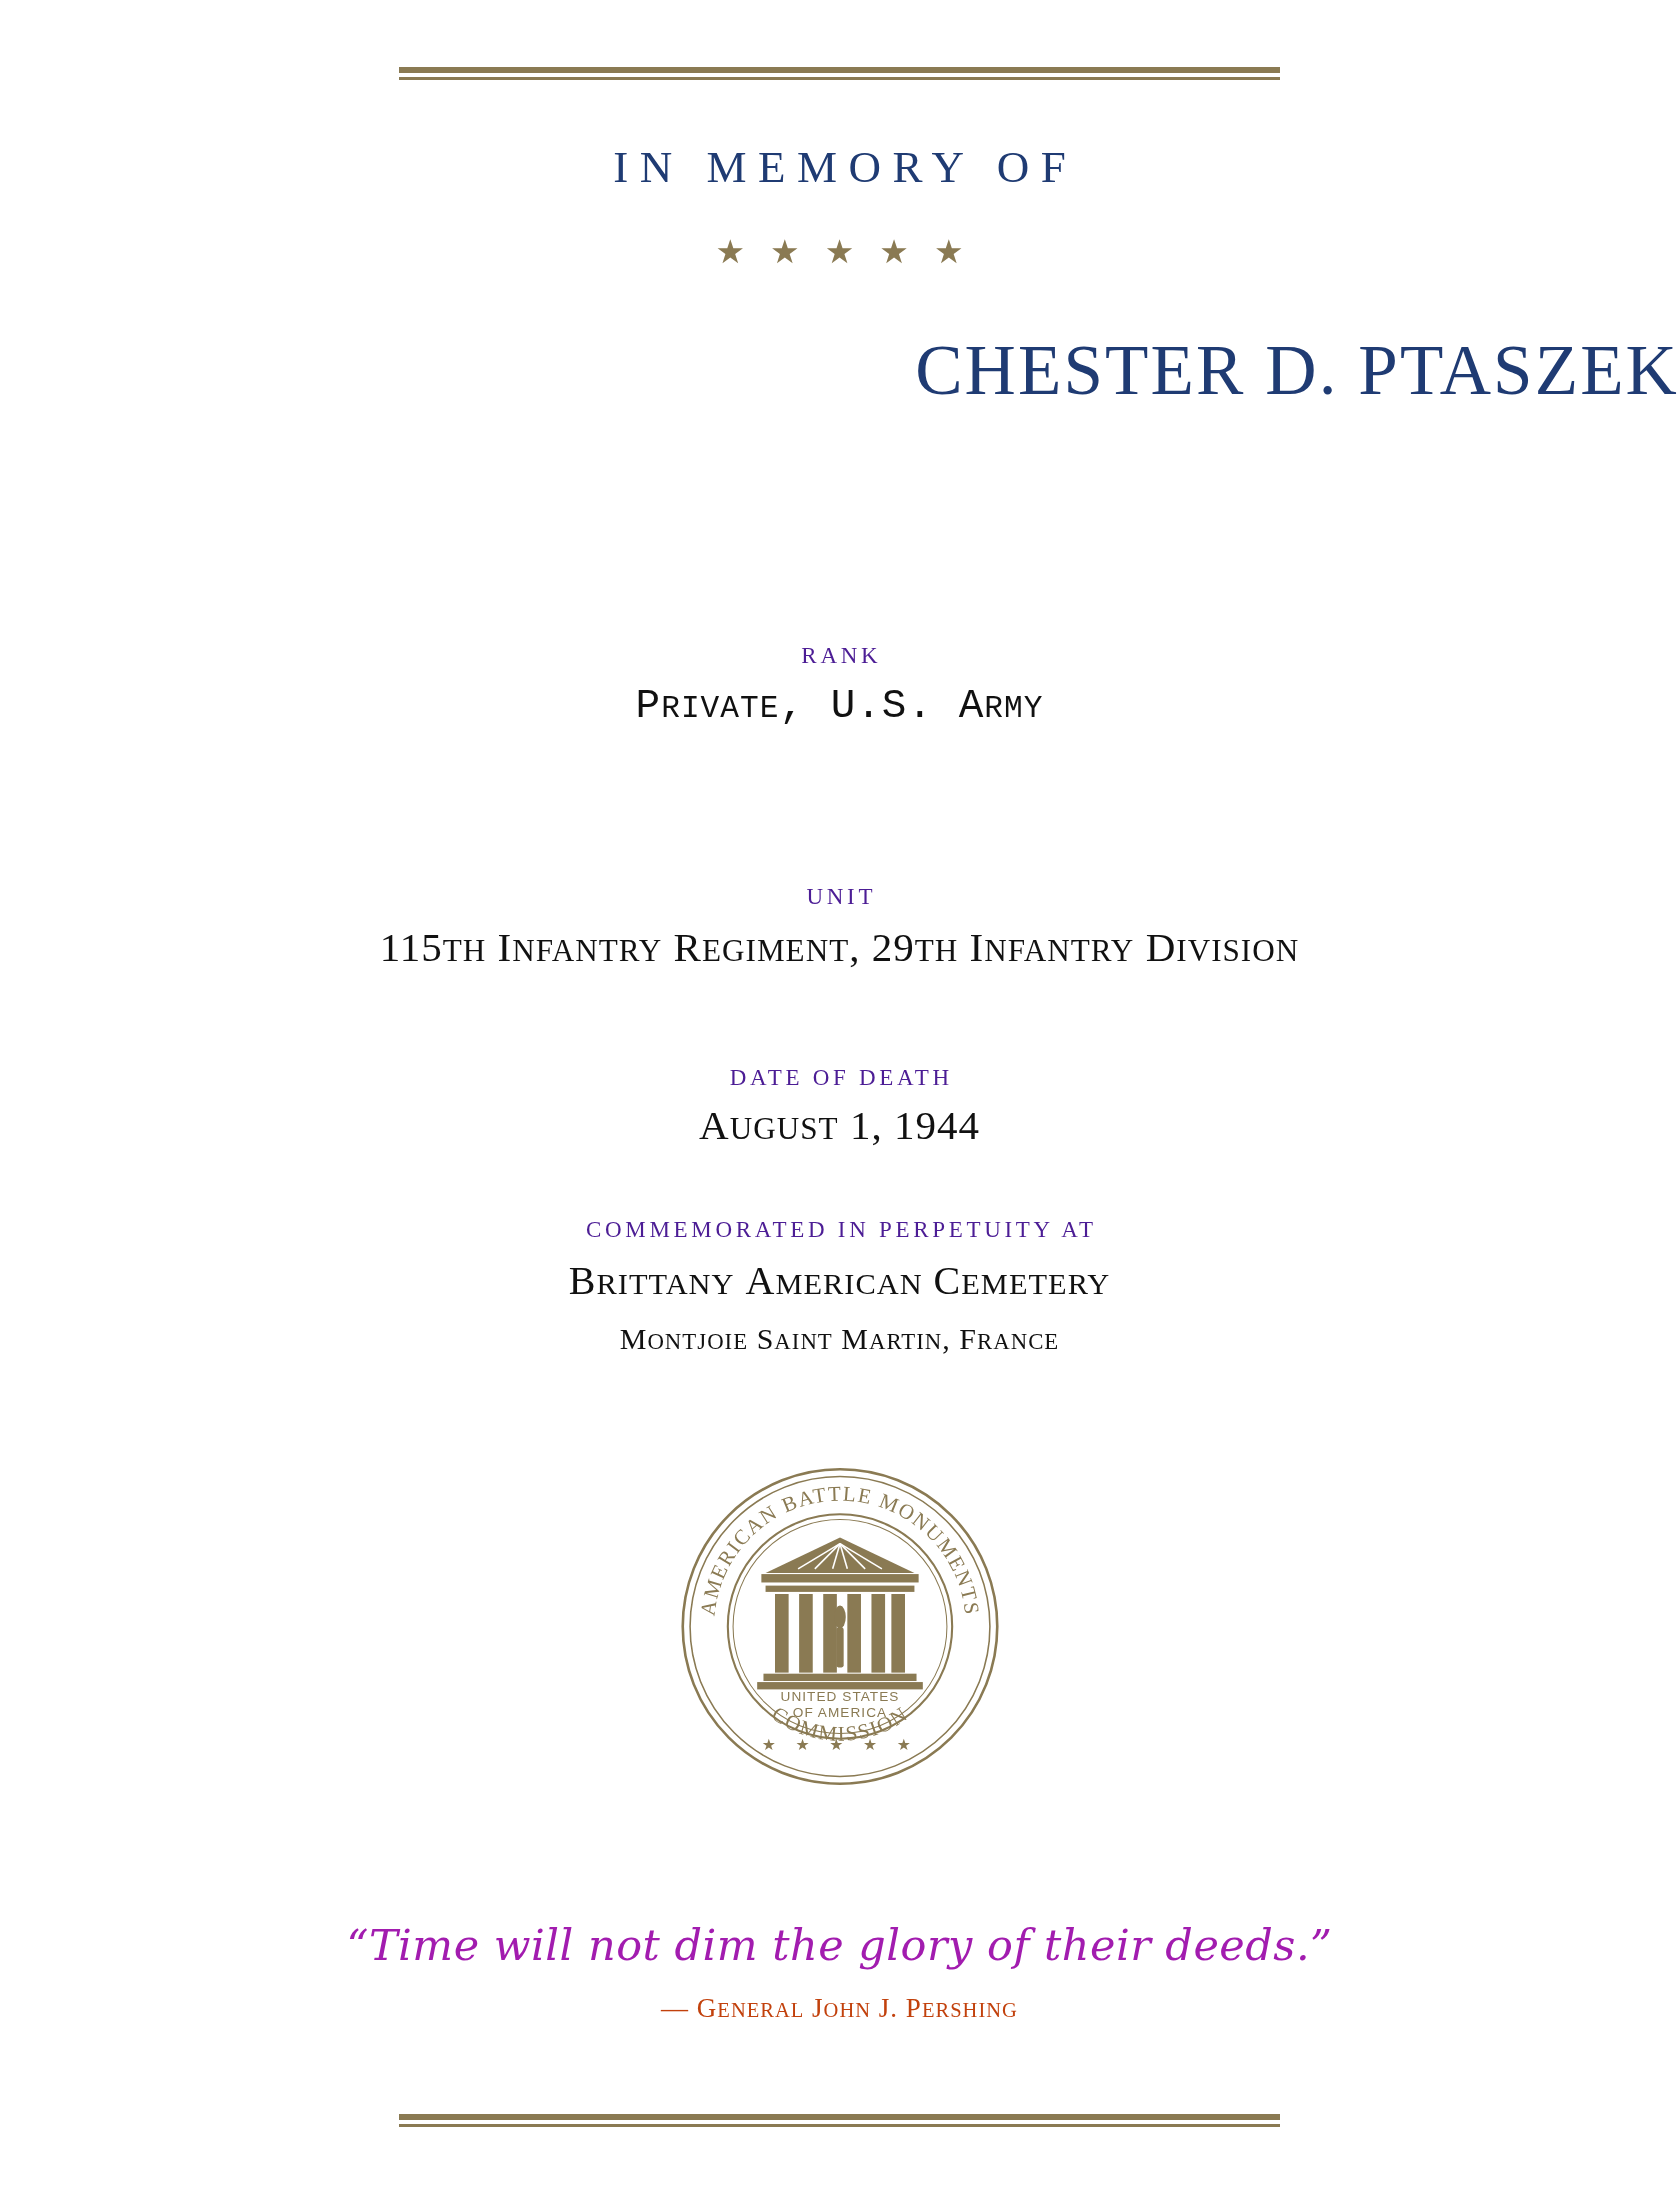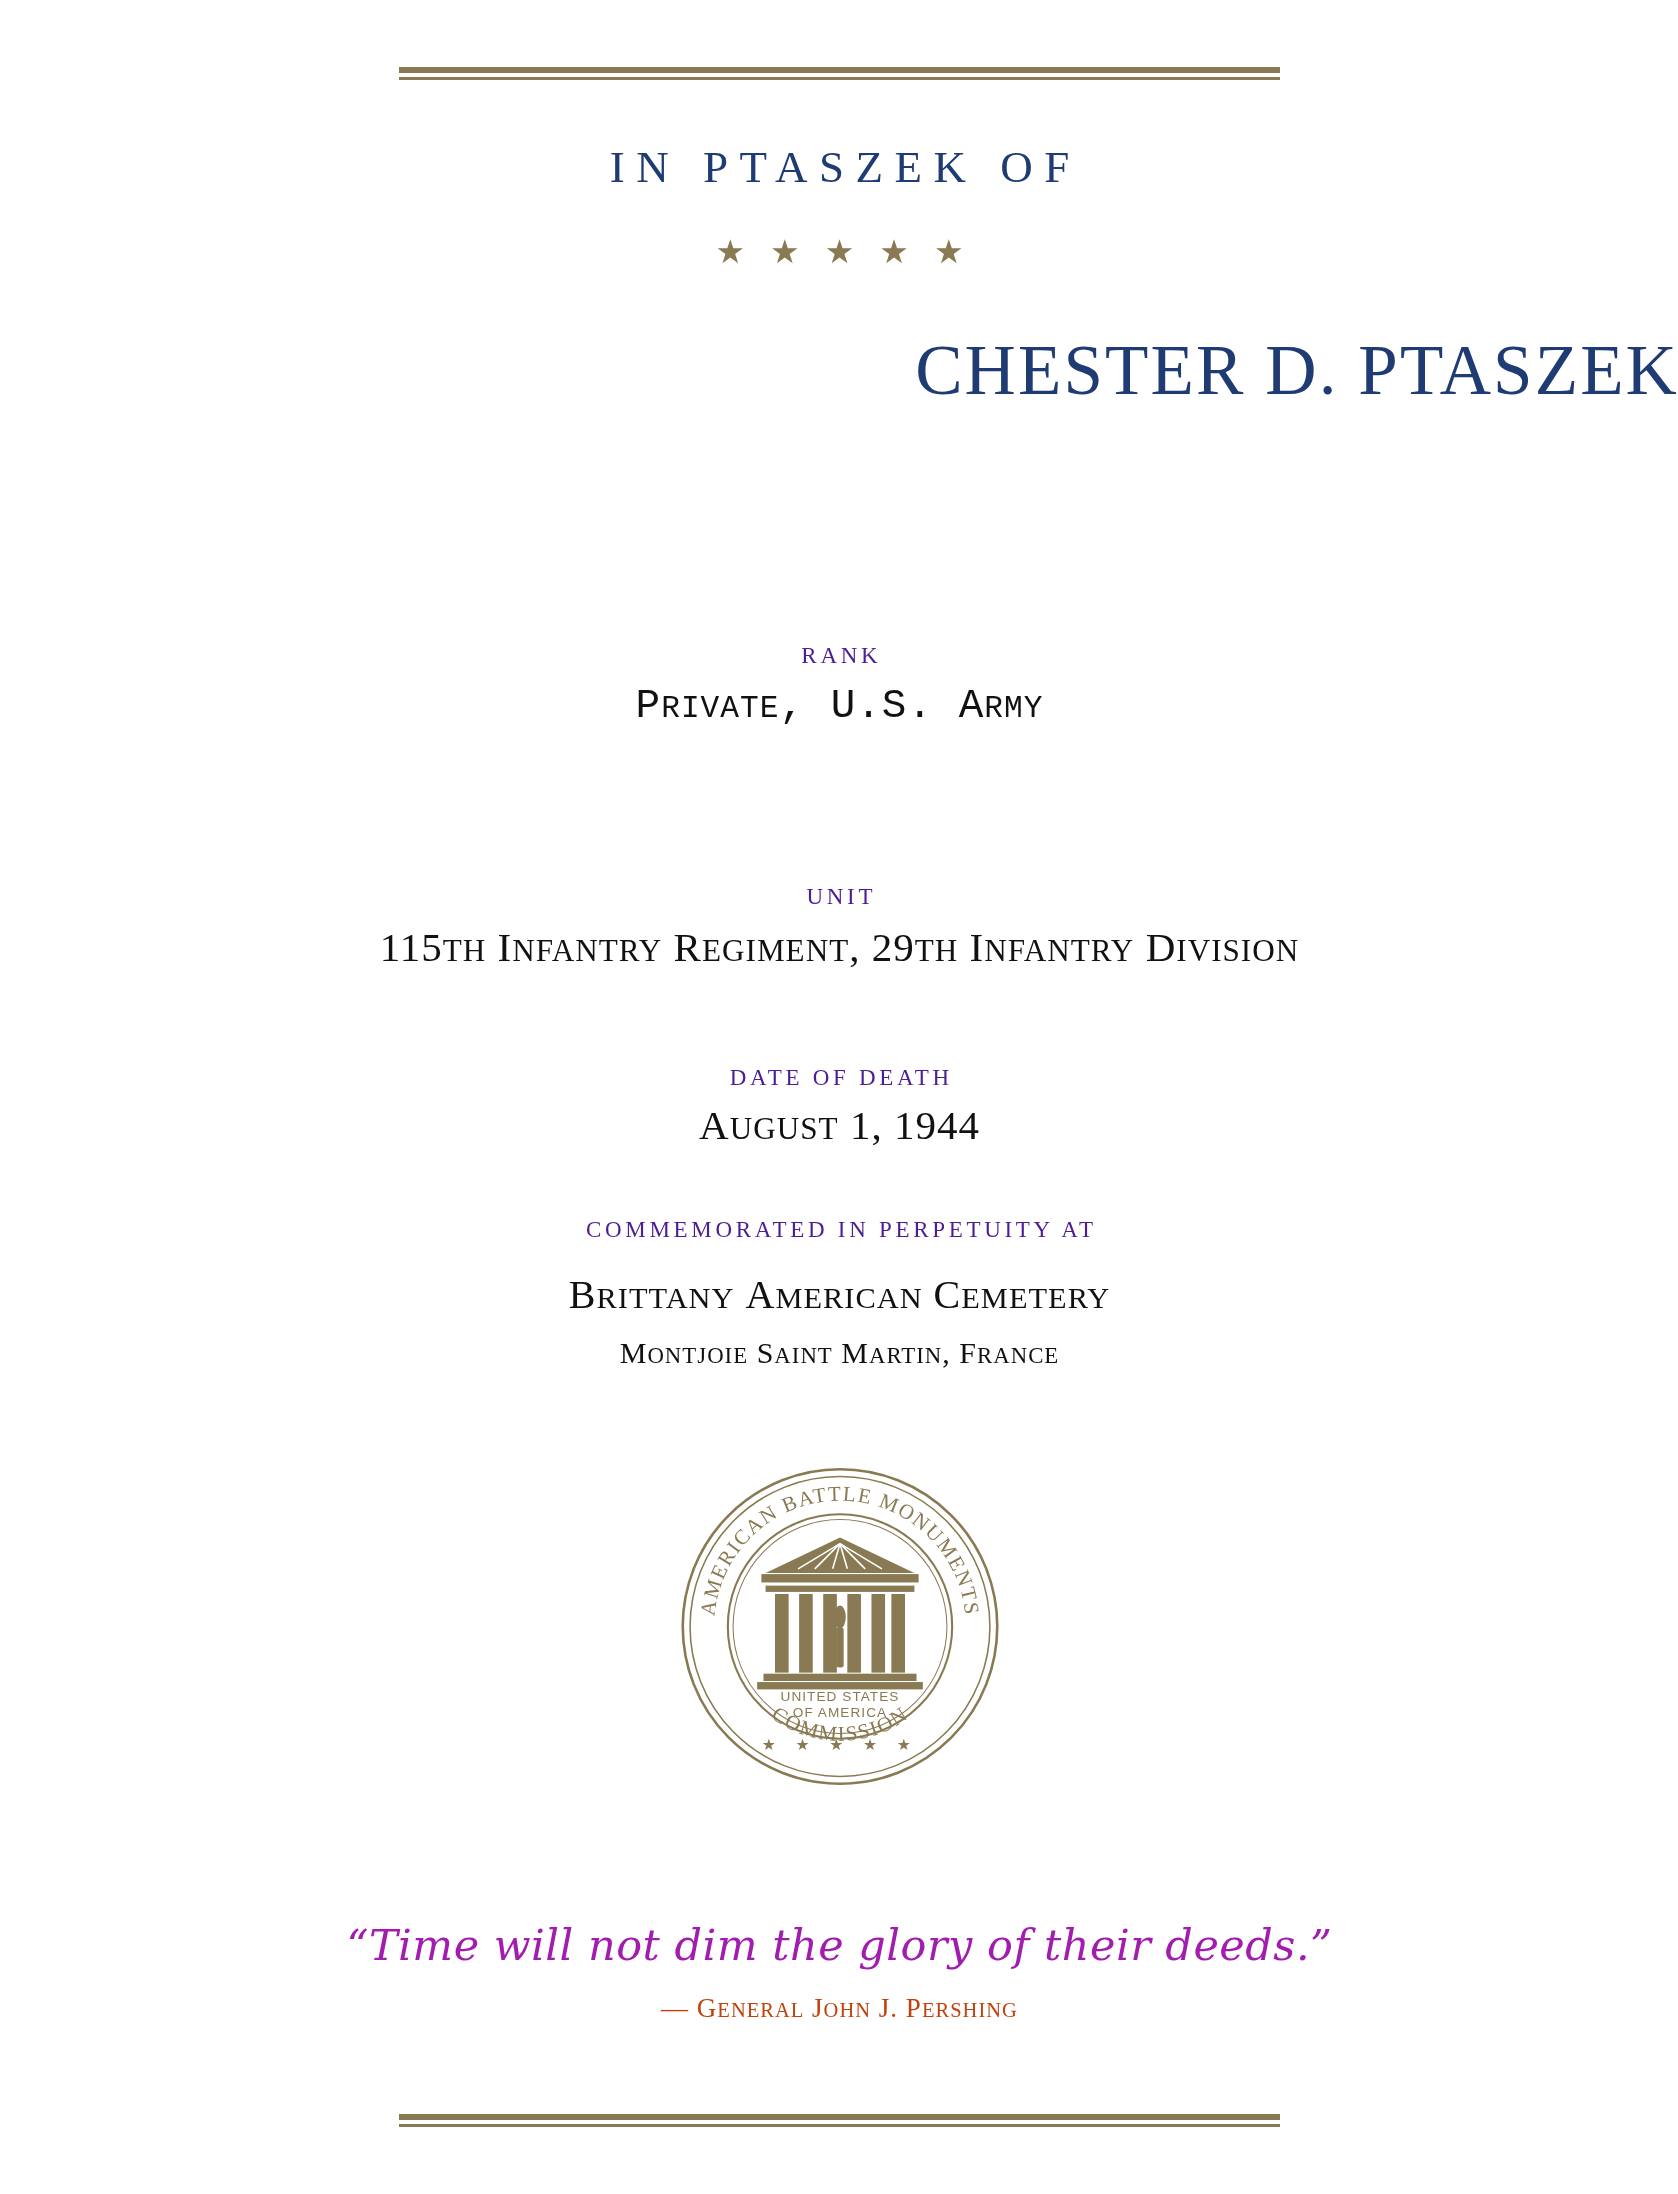--- a/index.html
+++ b/index.html
@@ -129,21 +129,21 @@
   .dod-block .field-value {
     font-size: 41px;
     letter-spacing: 1px;
     margin-top: 11.5px;
   }
 
   .comm-block { top: 1217px; }
   .comm-block .field-value.cemetery {
     font-size: 40px;
     letter-spacing: 1px;
-    margin-top: 30px;
+    margin-top: 16px;
   }
   .comm-block .field-value.location {
     font-size: 30px;
     letter-spacing: 1px;
     margin-top: 18px;
     color: #111111;
   }
 
   
   .sc-lg { font-size: 1em; }
@@ -191,21 +191,21 @@
 <body>
 
 <div class="certificate">
 
   <div class="rule-block rule-top">
     <div class="rule-thick"></div>
     <div class="rule-gap"></div>
     <div class="rule-thin"></div>
   </div>
 
-  <div class="in-memory">IN PTASZEK OF</div>
+  <div class="in-memory">IN MEMORY OF</div>
   <div class="stars">★ ★ ★ ★ ★</div>
   <div class="name">CHESTER D. PTASZEK</div>
 
   <div class="field rank-block">
     <div class="field-label">RANK</div>
     <div class="field-value"><span class="sc-lg">P</span><span class="sc-sm">R</span><span class="sc-sm">I</span><span class="sc-sm">V</span><span class="sc-sm">A</span><span class="sc-sm">T</span><span class="sc-sm">E</span><span class="sc-lg">,</span><span class="sc-lg">&nbsp;</span><span class="sc-lg">U</span><span class="sc-lg">.</span><span class="sc-lg">S</span><span class="sc-lg">.</span><span class="sc-lg">&nbsp;</span><span class="sc-lg">A</span><span class="sc-sm">R</span><span class="sc-sm">M</span><span class="sc-sm">Y</span></div>
   </div>
 
   <div class="field unit-block">
     <div class="field-label">UNIT</div>

